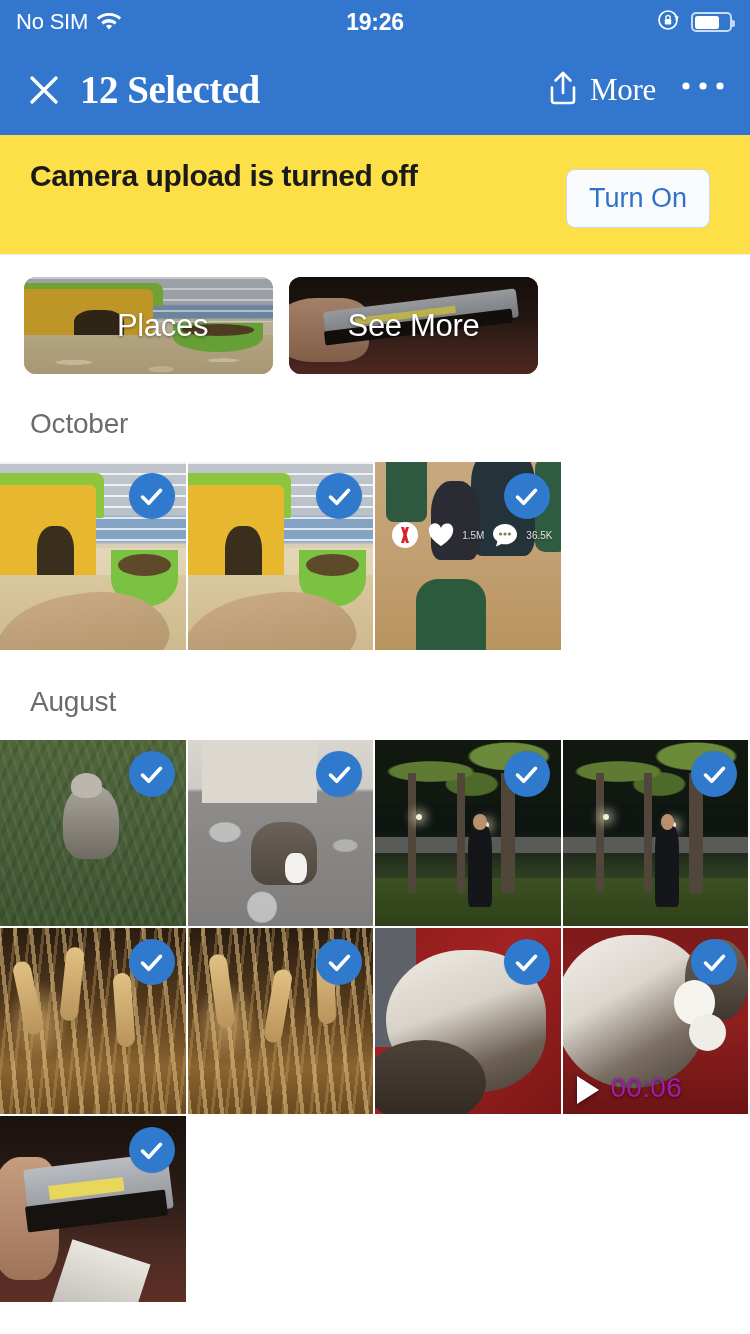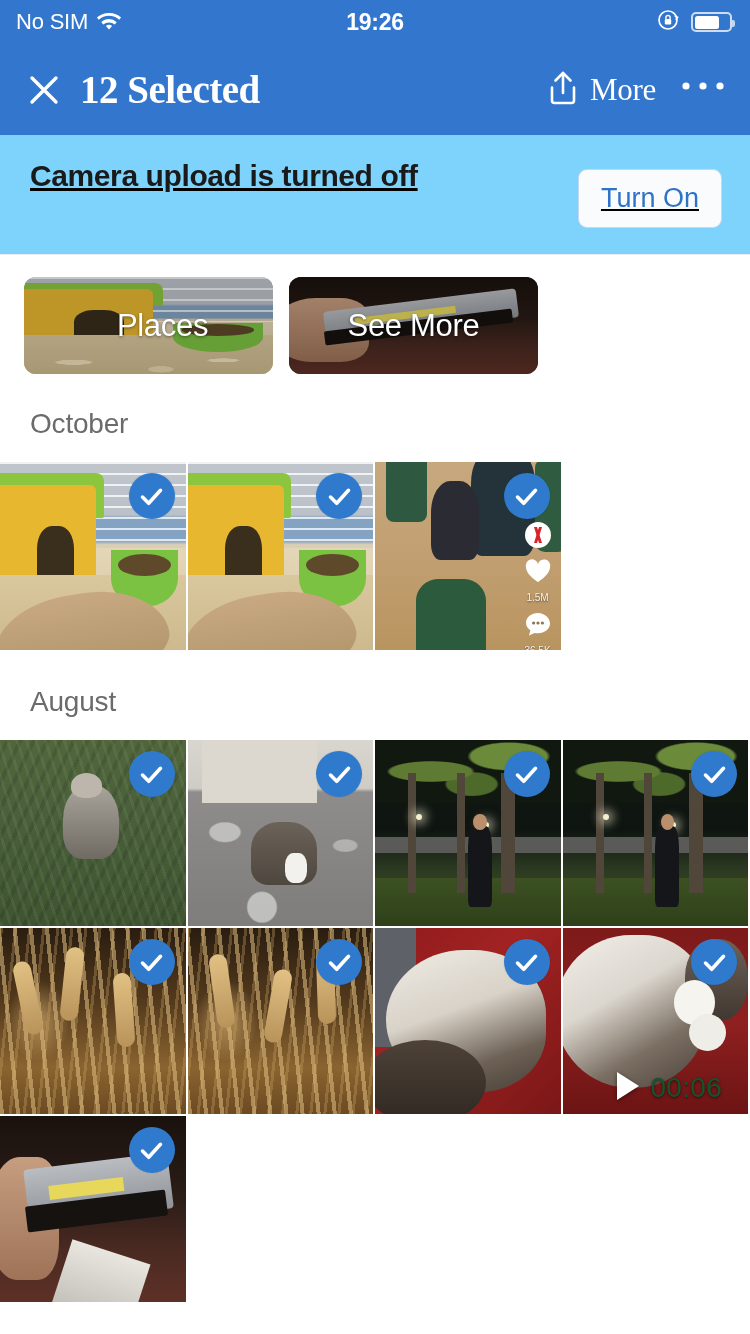--- a/index.html
+++ b/index.html
@@ -36,24 +36,23 @@
   }
   .nav-close { width: 44px; height: 44px; display:flex; align-items:center; justify-content:center; flex:0 0 auto; }
   .nav-title { font-size: 39px; font-weight: 700; letter-spacing: -0.5px; margin-left: 14px; white-space: nowrap; }
   .nav-actions { margin-left:auto; display:flex; align-items:center; gap: 6px; }
   .share-btn { display:flex; align-items:center; gap:10px; padding: 6px 6px; }
   .share-label { font-size: 31px; font-weight: 500; letter-spacing:-0.3px; }
   .more-btn { padding: 4px 8px 16px 12px; font-size: 40px; line-height: 12px; letter-spacing: 2px; font-weight: 700; }
 
   
   .banner {
-    background: #7dd3fc; padding: 22px 28px 26px 30px;
+    background: #fde047; padding: 22px 40px 26px 30px;
     display: flex; align-items: flex-start; gap: 14px;
     border-bottom: 1px solid #EDEDED;
-    text-decoration: underline;
   }
   .banner-text { flex: 1 1 auto; min-width: 0; }
   .banner-title { font-size: 30px; font-weight: 700; color: #1A1A1A; letter-spacing: -0.4px; line-height: 1.25; }
   .banner-sub { margin-top: 6px; font-size: 25px; color: #6E6E6E; line-height: 1.32; letter-spacing: -0.2px; }
   .turn-on {
     flex: 0 0 auto; margin-top: 12px;
     border: 1px solid #C5D8EE; border-radius: 9px; background: #FAFBFD;
     color: #2F73C8; font-size: 27px; font-weight: 400;
     padding: 13px 22px; white-space: nowrap;
   }
@@ -95,29 +94,28 @@
   .check {
     position: absolute; top: 11px; right: 11px; width: 46px; height: 46px;
     border-radius: 50%; background: #2F7ACD; z-index: 6;
     display:flex; align-items:center; justify-content:center;
     box-shadow: 0 0 0 1px rgba(0,0,0,.04);
   }
   .check svg { width: 27px; height: 27px; display:block; }
 
   .vid-badge {
     position:absolute; left: 14px; bottom: 10px; z-index: 6;
-    display:flex; align-items:flex-start; gap: 12px;
-    color:#14532d; font-size: 28px; letter-spacing: 0.3px;
+    display:flex; align-items:flex-end; gap: 12px;
+    color:#a21caf; font-size: 28px; letter-spacing: 0.3px;
     text-shadow: 0 1px 3px rgba(0,0,0,.6);
-    margin-left: 40px;
   }
   .vid-badge .play { width:0; height:0; border-left: 22px solid #fff; border-top: 14px solid transparent; border-bottom: 14px solid transparent; filter: drop-shadow(0 1px 2px rgba(0,0,0,.5)); }
 
   
-  .social { position:absolute; right: 8px; top: 58px; z-index:5; display:flex; flex-direction:column; align-items:center; gap: 6px; }
+  .social { position:absolute; right: 8px; top: 58px; z-index:5; display:flex; flex-direction:row; align-items:center; gap: 6px; }
   .soc-ico { width: 30px; height: 30px; display:flex; align-items:center; justify-content:center; }
   .soc-num { font-size: 10px; color:#fff; opacity:.85; text-shadow:0 1px 2px rgba(0,0,0,.6); }
 
   
   .art-cage { background:
       radial-gradient(circle at 78% 72%, #8DD04A 0 9%, transparent 9.5%),
       linear-gradient(to bottom, #C6CBD2 0%, #BFC6CE 28%, #7FA3C6 30%, #7FA3C6 42%, #E4D7B8 44%, #D8C79C 100%);
   }
   .cage-bars { position:absolute; left:0; right:0; top:0; height:46%;
       background: repeating-linear-gradient(to bottom, rgba(255,255,255,.75) 0 2px, rgba(160,165,172,.15) 2px 11px); }

